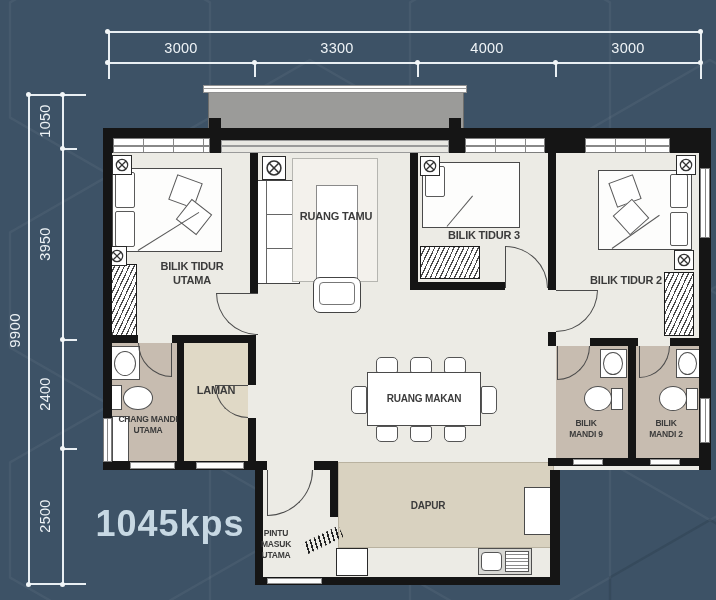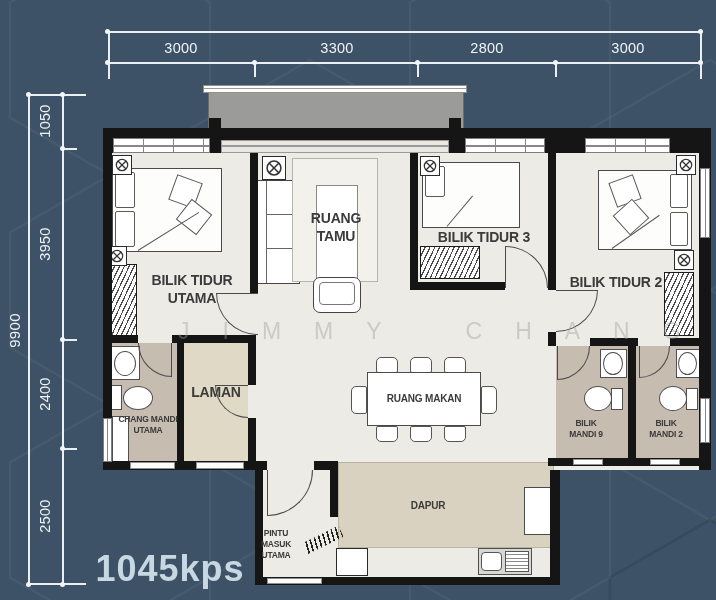--- a/index.html
+++ b/index.html
@@ -43,21 +43,21 @@
   .fix{position:absolute;z-index:6;background:#fff;border:1px solid #4f4f4f;box-sizing:border-box;}
   .oval{border-radius:50%;}
   .sofa{background:#fff;border:1.4px solid #444;}
   .sofa i{position:absolute;background:#666;}
   .armchair{background:#fff;border:1.4px solid #444;border-radius:7px;}
   .armchair i{position:absolute;left:5px;right:5px;top:4px;bottom:7px;border:1px solid #777;
               border-radius:4px;display:block;}
   .chair{position:absolute;z-index:6;background:#fff;border:1.1px solid #555;box-sizing:border-box;}
   .burner{position:absolute;border:1.2px solid #444;border-radius:50%;background:#fff;box-sizing:border-box;}
   
-  .rlabel{position:absolute;z-index:12;color:#3b3b3b;font-weight:700;font-size:14px;line-height:1.25;
+  .rlabel{position:absolute;z-index:12;color:#3b3b3b;font-weight:700;font-size:11px;line-height:1.25;
           text-align:center;letter-spacing:-0.2px;}
   .rlabel.sm{font-size:8.5px;line-height:1.3;}
   #watermark{position:absolute;z-index:20;color:rgba(158,160,152,0.42);font-size:23px;font-weight:400;
              letter-spacing:33px;word-spacing:12px;white-space:nowrap;pointer-events:none;}
   .brand{position:absolute;z-index:5;color:#c7d8e3;font-weight:700;text-align:center;letter-spacing:1px;}
 </style>
 </head>
 <body>
 
 <div id="canvas">
@@ -83,21 +83,21 @@
   </svg>
 
   <div class="dline" style="left:108px;top:31px;width:594px;height:1.5px;"></div>
   <div class="dot" style="left:105px;top:29px;"></div>
   <div class="dot" style="left:698px;top:29px;"></div>
   <div class="dline" style="left:108px;top:31px;width:1.5px;height:48px;"></div>
   <div class="dline" style="left:700px;top:31px;width:1.5px;height:48px;"></div>
 
   <div class="dtext" style="left:141px;top:40px;width:80px;">3000</div>
   <div class="dtext" style="left:297px;top:40px;width:80px;">3300</div>
-  <div class="dtext" style="left:447px;top:40px;width:80px;">2800</div>
+  <div class="dtext" style="left:447px;top:40px;width:80px;">4000</div>
   <div class="dtext" style="left:588px;top:40px;width:80px;">3000</div>
   <div class="dline" style="left:108px;top:62px;width:594px;height:1.5px;"></div>
   <div class="dot" style="left:105px;top:60px;"></div>
   <div class="dot" style="left:252px;top:60px;"></div>
   <div class="dot" style="left:415px;top:60px;"></div>
   <div class="dot" style="left:553px;top:60px;"></div>
   <div class="dot" style="left:698px;top:60px;"></div>
   <div class="dline" style="left:254px;top:62px;width:1.5px;height:15px;"></div>
   <div class="dline" style="left:417px;top:62px;width:1.5px;height:15px;"></div>
   <div class="dline" style="left:555px;top:62px;width:1.5px;height:15px;"></div>
@@ -199,21 +199,21 @@
         <line x1="14.5" y1="5.5" x2="5.5" y2="14.5"></line>
       </svg>
     </div>
   <div class="f bed" style="left:112px;top:168px;width:110px;height:84px;"></div>
   <div class="f pillow" style="left:115px;top:172px;width:20px;height:36px;"></div>
   <div class="f pillow" style="left:115px;top:211px;width:20px;height:36px;"></div>
   <div class="f cushion" style="left:172px;top:178px;width:27px;height:27px;transform:rotate(20deg);"></div>
   <div class="f cushion" style="left:181px;top:204px;width:26px;height:26px;transform:rotate(38deg);"></div>
   <div class="f line" style="left:138px;top:250px;width:72px;transform:rotate(-32deg);"></div>
   <div class="f wardrobe" style="left:110px;top:264px;width:27px;height:72px;"></div>
-  <div class="rlabel" style="left:147px;top:272px;width:90px;">BILIK TIDUR UTAMA</div>
+  <div class="rlabel" style="left:147px;top:260px;width:90px;">BILIK TIDUR UTAMA</div>
 
   <div class="fan" style="left:262px;top:156px;width:24px;height:24px;">
       <svg viewBox="0 0 20 20">
         <circle cx="10" cy="10" r="6.3"></circle>
         <line x1="5.5" y1="5.5" x2="14.5" y2="14.5"></line>
         <line x1="14.5" y1="5.5" x2="5.5" y2="14.5"></line>
       </svg>
     </div>
   <div class="f sofa" style="left:256px;top:180px;width:44px;height:104px;">
     <i style="left:9px;top:0;width:1px;height:100%;"></i>
@@ -302,17 +302,16 @@
   <div class="rlabel sm" style="left:566px;top:418px;width:40px;">BILIK MANDI 9</div>
 
   <div class="fix" style="left:676px;top:349px;width:24px;height:29px;"></div>
   <div class="fix oval" style="left:678px;top:352px;width:19px;height:23px;"></div>
   <div class="fix oval" style="left:659px;top:386px;width:28px;height:25px;"></div>
   <div class="fix" style="left:686px;top:388px;width:12px;height:22px;"></div>
   <div class="rlabel sm" style="left:646px;top:418px;width:40px;">BILIK MANDI 2</div>
 
   <div class="rlabel sm" style="left:248px;top:528px;width:56px;text-align:center;">PINTU MASUK UTAMA</div>
 
-  <div id="watermark" style="left:178px;top:318px;">JIMMY CHANG</div>
-
-  <div class="brand" style="left:60px;top:548px;width:220px;font-size:36px;">1045kps</div>
+
+  <div class="brand" style="left:60px;top:503px;width:220px;font-size:36px;">1045kps</div>
 
 </div>
 
 </body></html>

